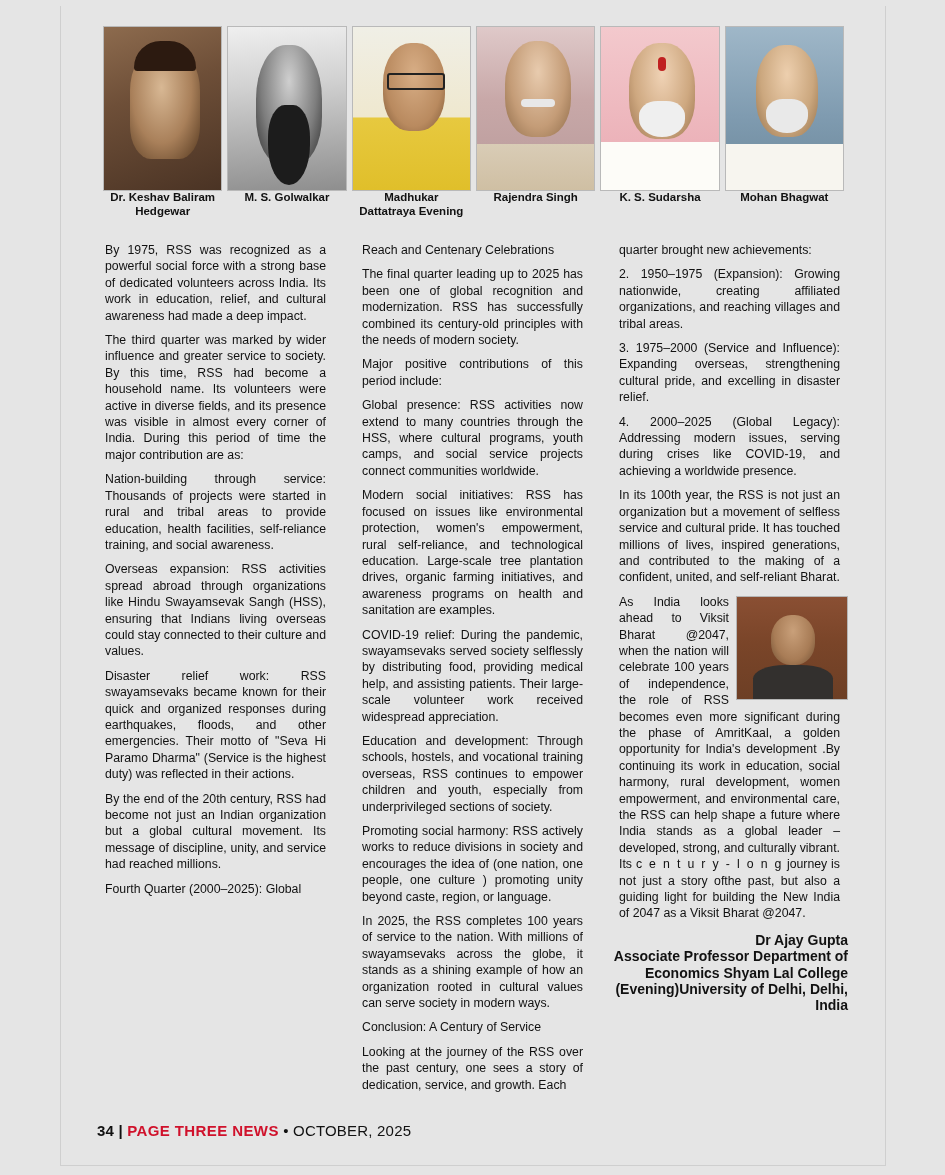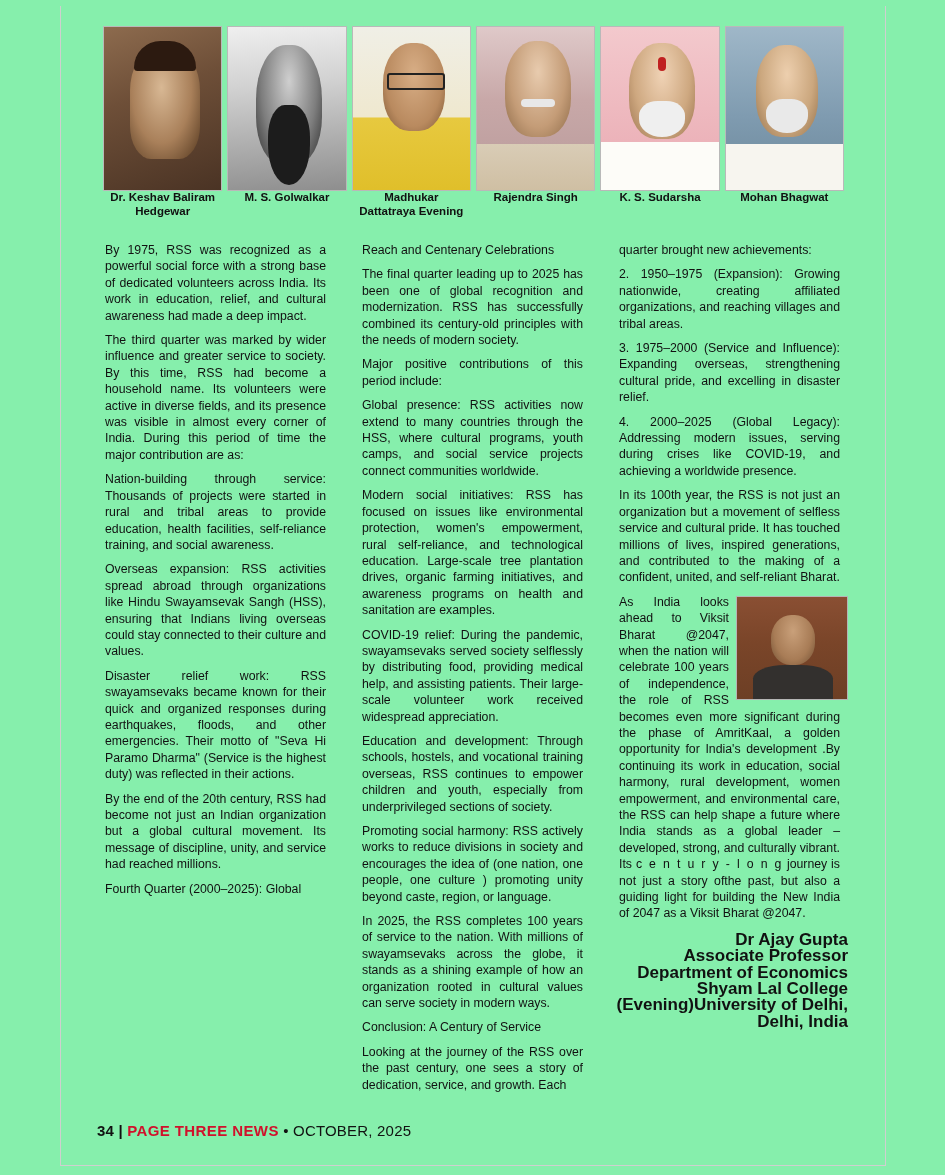--- a/index.html
+++ b/index.html
@@ -13,21 +13,21 @@
     font-family: "Liberation Sans", sans-serif;
     color: #1a1a1a;
     position: relative;
     overflow: hidden;
   }
   .page {
     position: absolute;
     left: 0; top: 0;
     width: 945px;
     height: 1175px;
-    background: #86efac;
+    background: #e5e5e5;
   }
   .page-border {
     position: absolute;
     left: 60px; top: 6px;
     width: 826px;
     height: 1160px;
     border: 1px solid #cfcfcf;
     border-top: none;
     box-sizing: border-box;
     pointer-events: none;
@@ -251,21 +251,21 @@
   .author-photo .torso {
     position: absolute;
     left: 16px; bottom: 0;
     width: 80px; height: 34px;
     border-radius: 40% 40% 0 0;
     background: #33302e;
   }
   .author-caption {
     text-align: right;
     font-weight: bold;
-    font-size: 17px;
+    font-size: 14px;
     line-height: 16.4px;
     margin-top: 10px;
     clear: both;
   }
   
   .footer {
     position: absolute;
     left: 97px;
     bottom: 36px;
     font-size: 15px;

